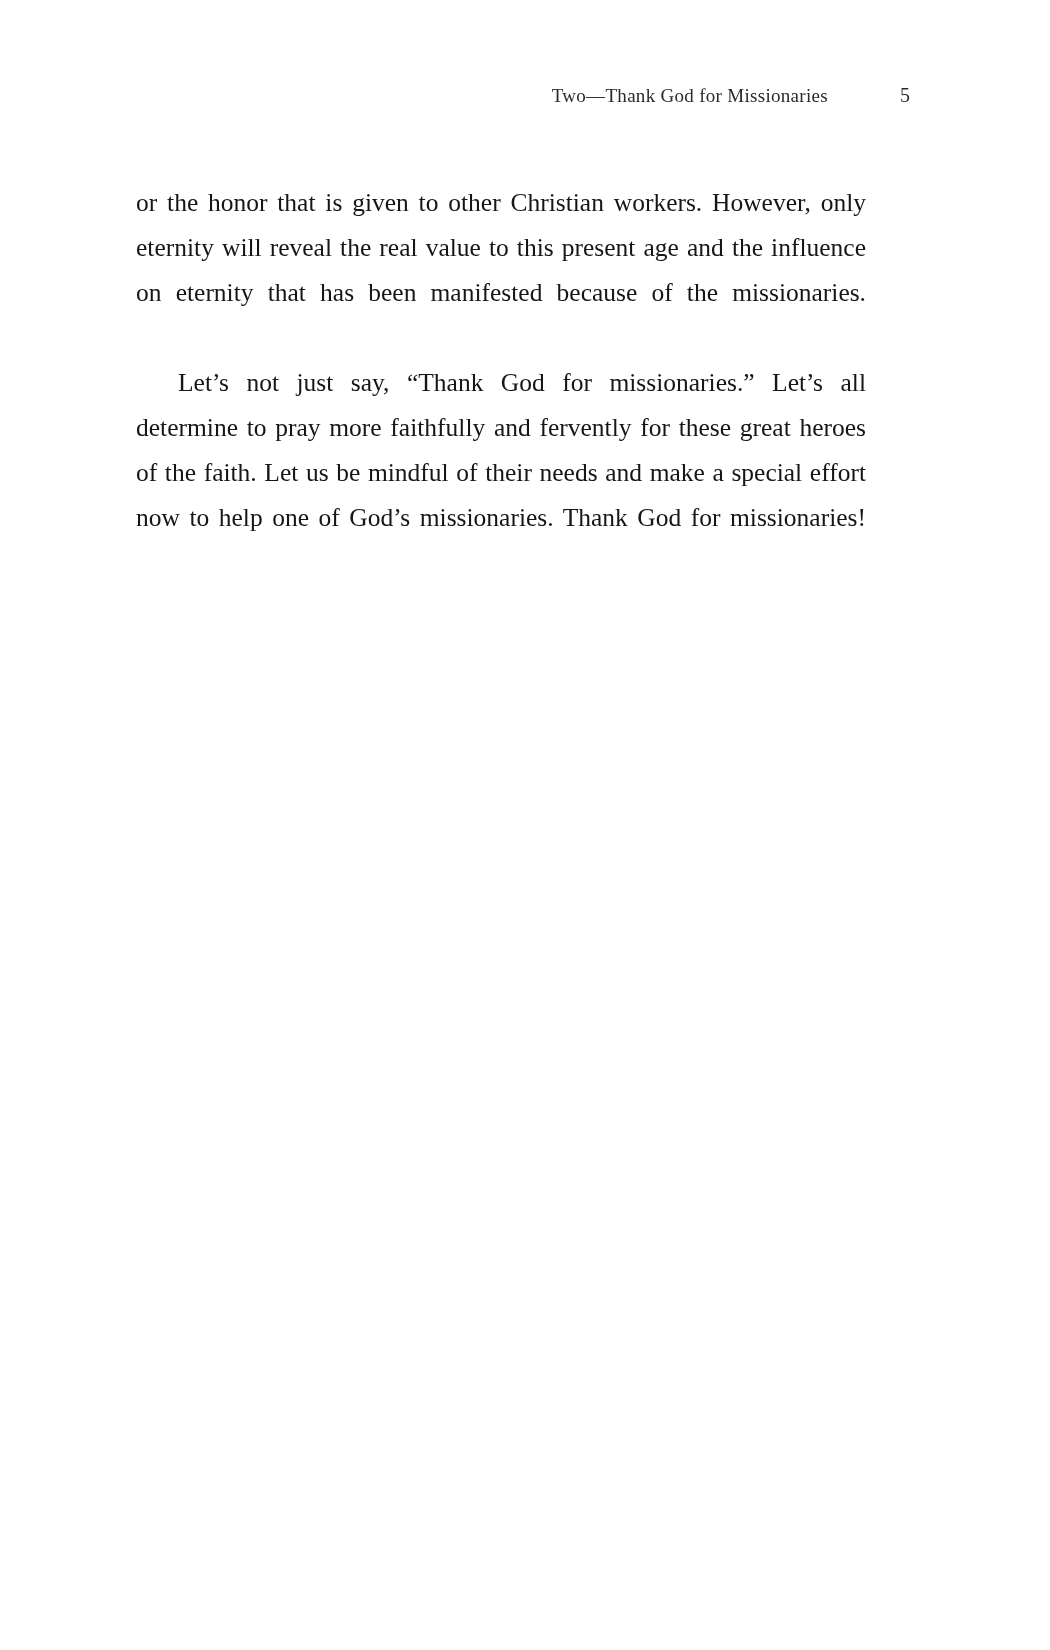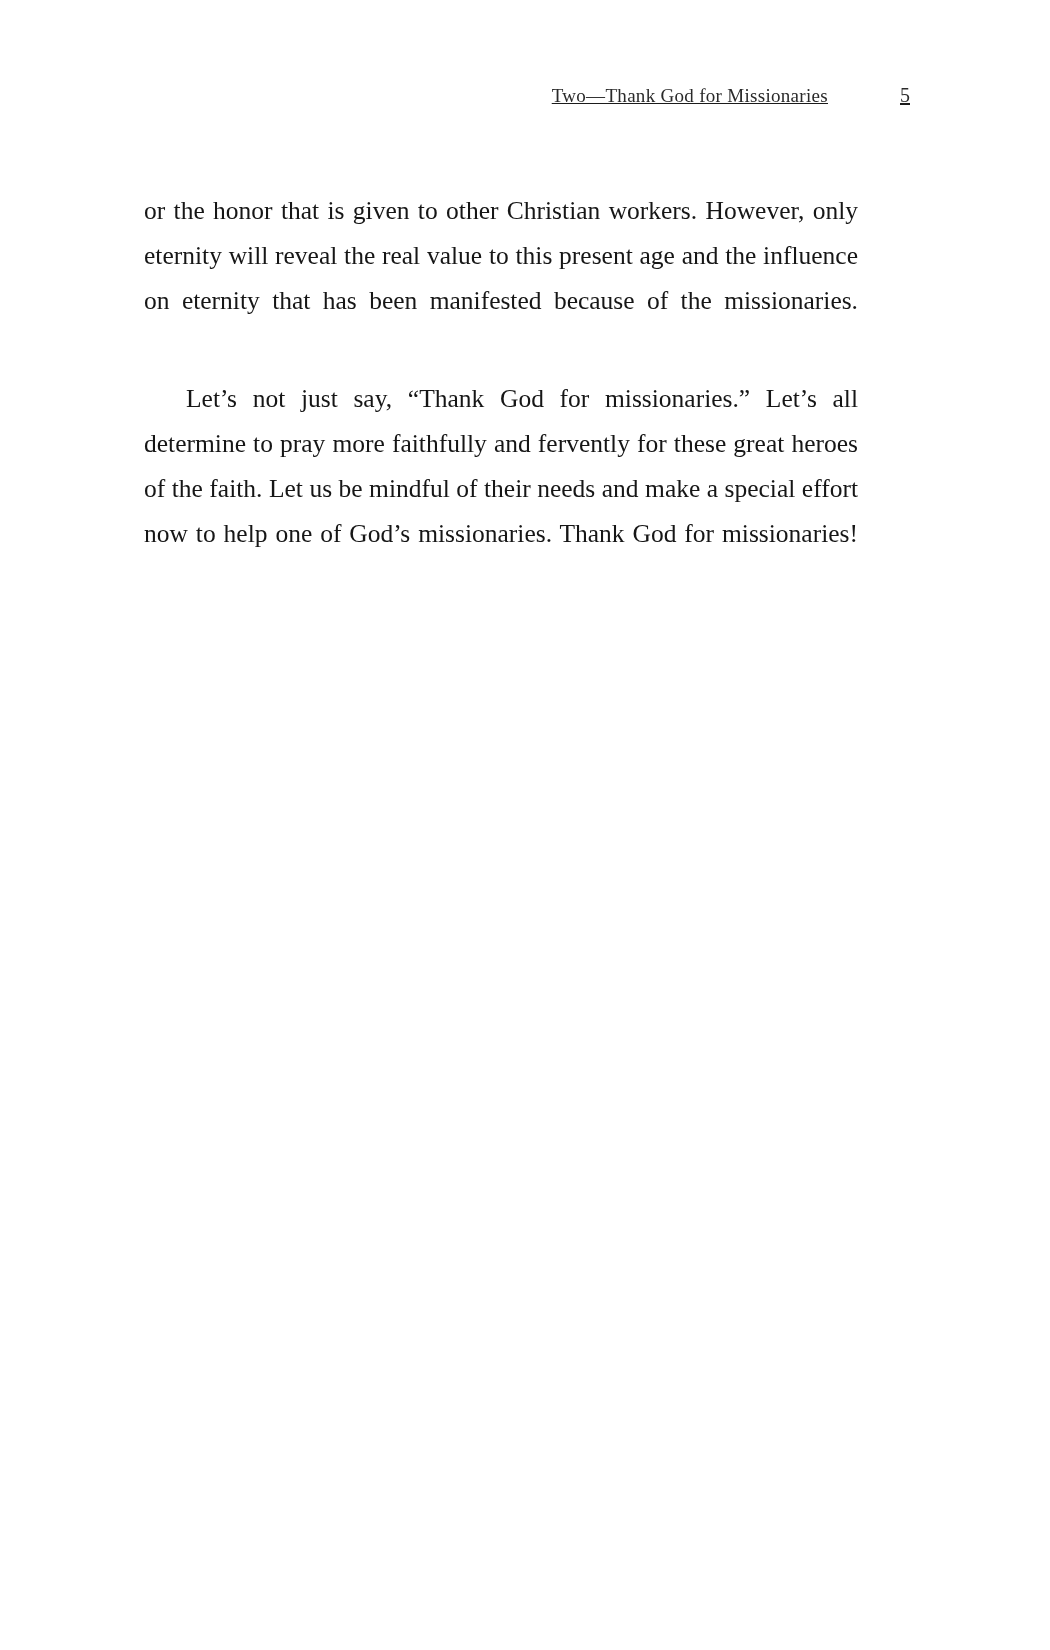--- a/index.html
+++ b/index.html
@@ -19,21 +19,20 @@
   }
   .running-head {
     position: absolute;
     top: 84px;
     left: 140px;
     right: 140px;
     height: 26px;
     display: flex;
     align-items: baseline;
     justify-content: flex-end;
-    text-decoration: underline;
   }
   .running-head .title {
     font-family: "Liberation Serif", serif;
     font-size: 19px;
     letter-spacing: 0.3px;
     color: #2a2a2a;
     white-space: nowrap;
   }
   .running-head .folio {
     font-family: "Liberation Serif", serif;
@@ -43,21 +42,21 @@
     min-width: 18px;
     text-align: right;
   }
   .body-text {
     position: absolute;
     top: 180px;
     left: 136px;
     width: 730px;
   }
   .para {
-    margin: 8px;
+    margin: 0;
     font-size: 25.5px;
     line-height: 45px;
     text-align: justify;
     text-justify: inter-word;
     color: #161616;
   }
   .para.indent {
     text-indent: 42px;
   }
   .para .ital {

